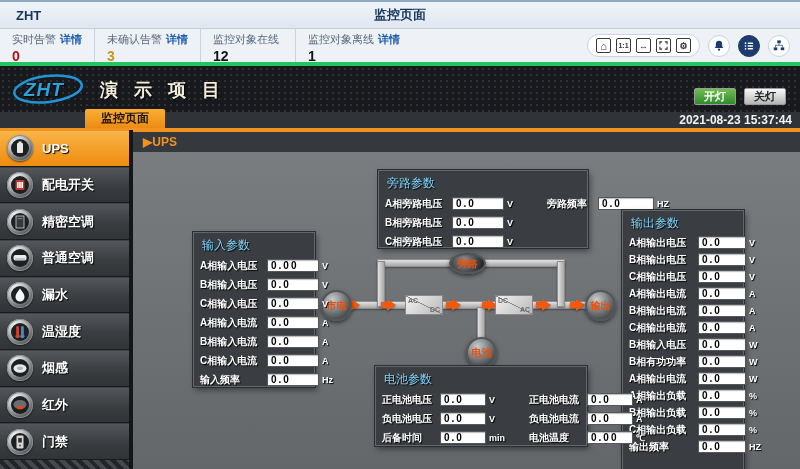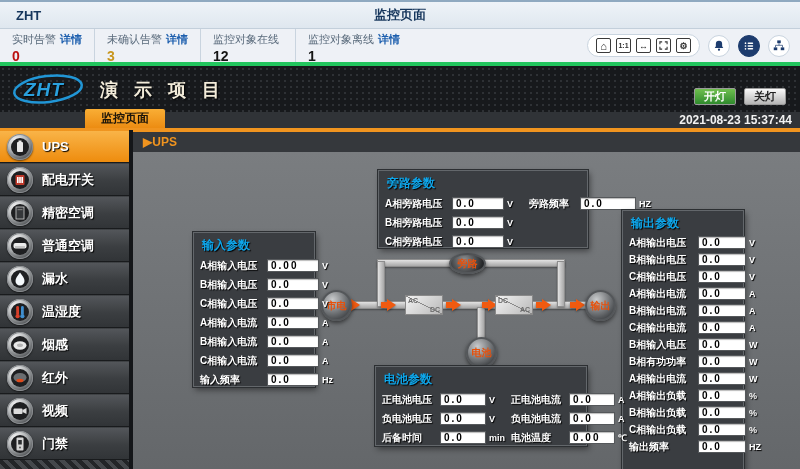--- a/index.html
+++ b/index.html
@@ -60,22 +60,22 @@
   .side-hatch { height:9px; background:repeating-linear-gradient(45deg,#45484c 0 4px,#232528 4px 8px); }
 
   
   .main { flex:1; display:flex; flex-direction:column; }
   .breadcrumb-bar { height:22px; background:#35383c; border-top:2px solid #f0941f; color:#f0941f;
     font-size:12px; font-weight:bold; line-height:20px; padding-left:10px; }
   .canvas { position:relative; flex:1; background:linear-gradient(#7a7d80,#64676a); overflow:hidden; }
 
   
   .panel { position:absolute; background:#3a3d41; border:1px solid #63676b; box-shadow:0 0 0 1px #2c2f32, 2px 3px 6px rgba(0,0,0,.45); }
-  .ptitle { color:#0ea5e9; font-size:12px; font-weight:bold; padding:4px 4px 2px 8px; text-shadow:1px 1px 1px #000; }
-  .prow { display:flex; align-items:center; height:19px; padding:0 6px; gap:4px; }
+  .ptitle { color:#7dd3fc; font-size:12px; font-weight:normal; padding:4px 4px 2px 8px; text-shadow:1px 1px 1px #000; }
+  .prow { display:flex; align-items:center; height:19px; padding:0 6px; gap:22px; }
   .pair { display:flex; align-items:center; gap:3px; }
   .plabel { font-size:10px; font-weight:bold; color:#fff; text-shadow:1px 1px 1px #000; white-space:nowrap; width:64px; }
   .pbox { width:52px; height:13px; background:#fff; border:1px solid #55585b; box-shadow:inset 0 1px 1px #bbb;
     font-size:10px; font-weight:bold; color:#000; line-height:12px; padding-left:3px; letter-spacing:2px; }
   .punit { font-size:9px; font-weight:bold; color:#fff; width:18px; text-shadow:1px 1px 1px #000; }
   .panel-bypass { left:245px; top:18px; width:210px; height:78px; }
   .panel-bypass .pair + .pair .plabel { width:48px; }
   .panel-bypass .pair + .pair .pbox  { width:56px; }
   .panel-input  { left:60px;  top:80px; width:122px; height:155px; }
   .panel-output { left:489px; top:58px; width:122px; height:276px; }
@@ -270,30 +270,20 @@
                 <ellipse cx="10" cy="9.5" rx="6.5" ry="4.5" fill="#6a6d70"></ellipse>
                 <ellipse cx="10" cy="12.5" rx="3.6" ry="1.8" fill="#e04a1a"></ellipse>
               </svg>
             </span>
             <span class="side-label">红外</span>
           </div>
           <div class="side-item">
             <span class="badge">
               <svg viewBox="0 0 20 20" width="20" height="20">
                 <circle cx="10" cy="10" r="9" fill="#1e1f21"></circle>
-                <rect x="3.5" y="7.5" width="9" height="5.5" rx="1" fill="#dcdcdc"></rect>
-                <path d="M12.5 9 16.5 7v6l-4-2Z" fill="#dcdcdc"></path>
-              </svg>
-            </span>
-            <span class="side-label">视频</span>
-          </div>
-          <div class="side-item">
-            <span class="badge">
-              <svg viewBox="0 0 20 20" width="20" height="20">
-                <circle cx="10" cy="10" r="9" fill="#1e1f21"></circle>
                 <rect x="6.5" y="3.5" width="7" height="13" rx="1" fill="#d5d5d5"></rect>
                 <rect x="8.2" y="6" width="3.6" height="4.5" fill="#2b2d2f"></rect>
                 <circle cx="10" cy="13.5" r="1" fill="#555"></circle>
               </svg>
             </span>
             <span class="side-label">门禁</span>
           </div>
         </div>
       <div class="side-hatch"></div>
     </div>

